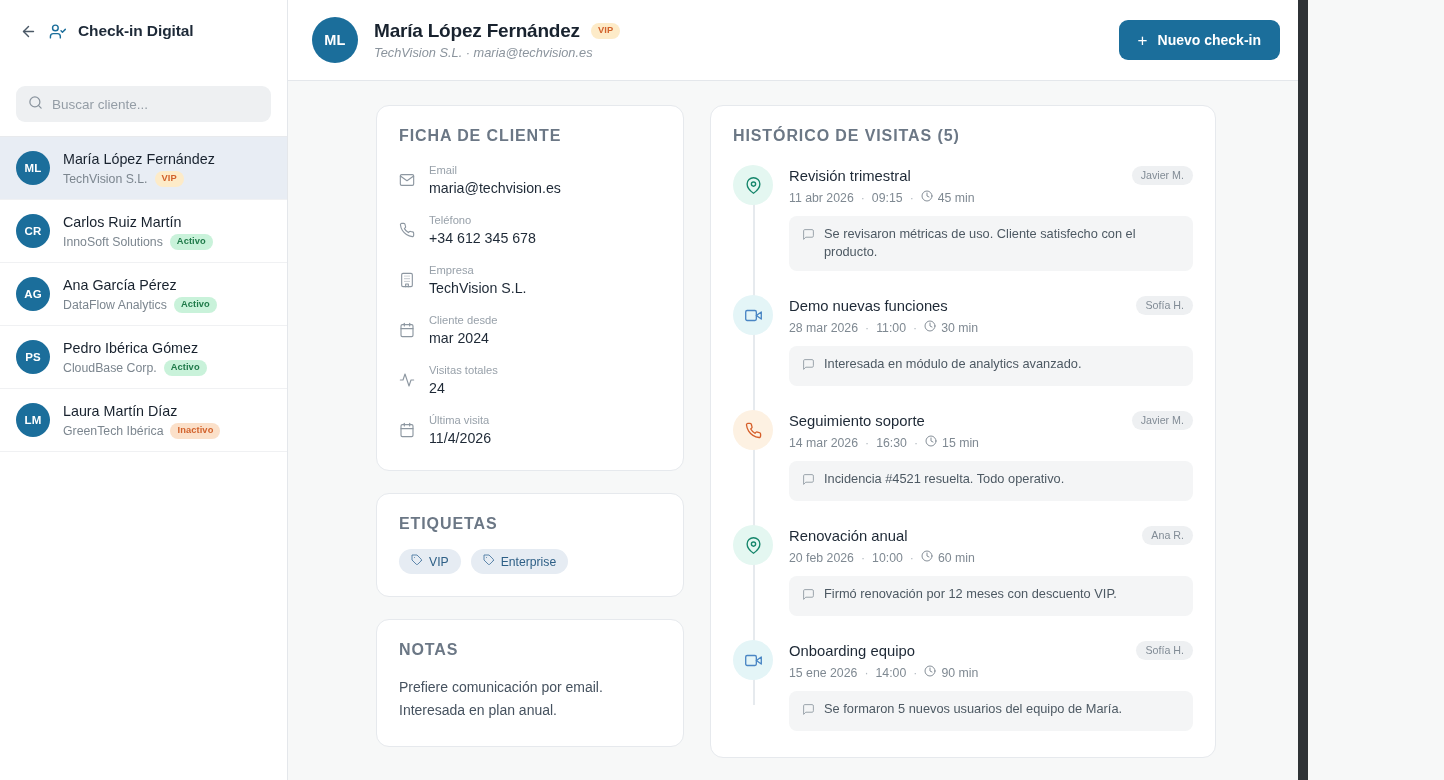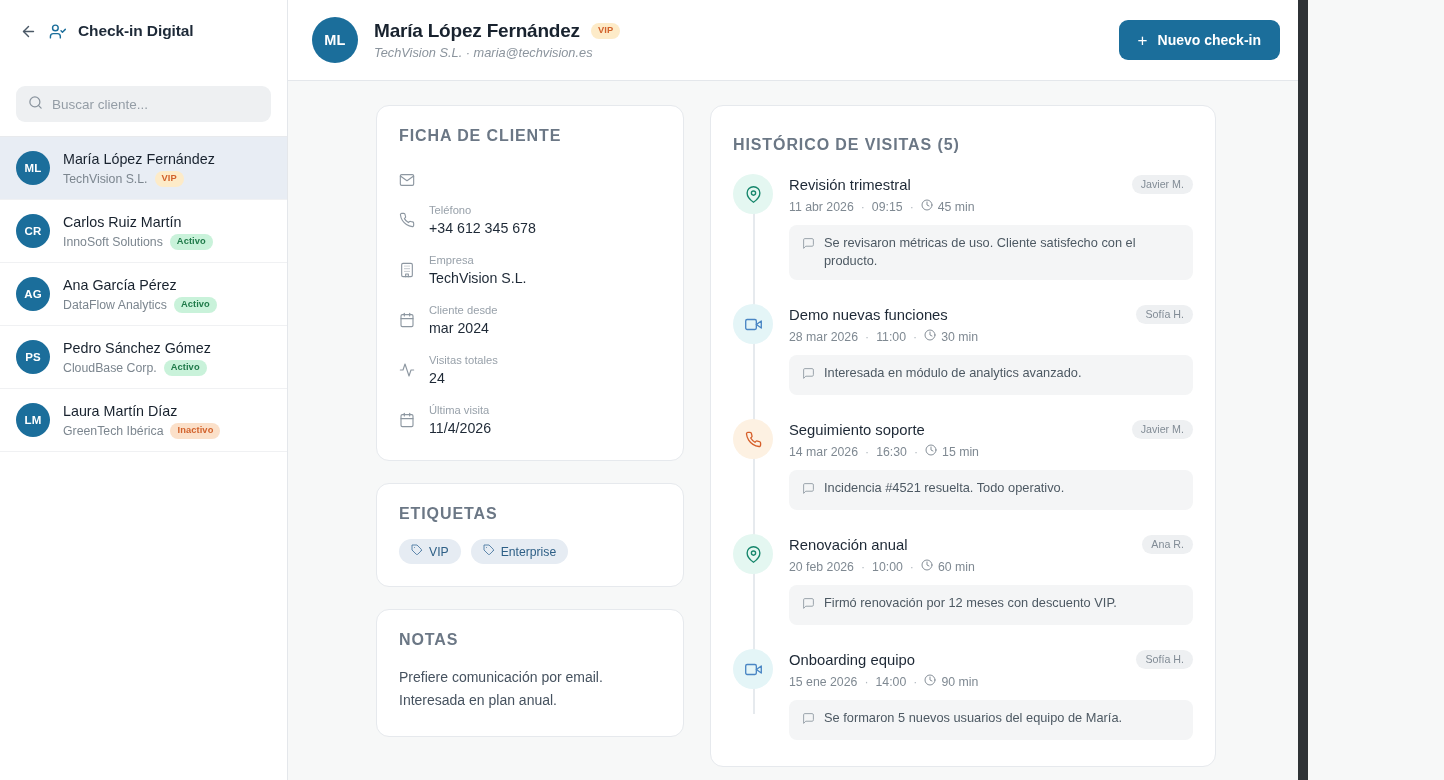--- a/index.html
+++ b/index.html
@@ -133,21 +133,21 @@
     font-size: 12.2px; cursor: pointer;
   }
   .tag svg { color: #4d7ba3; }
 
   
   .notas { padding: 21px 22px 24px 22px; }
   .notas .card-title { margin-bottom: 17px; }
   .notas-text { font-size: 14px; color: #46525f; line-height: 23px; }
 
   
-  .historico { padding: 30px 22px 26px 22px; }
+  .historico { padding: 21px 22px 26px 22px; }
   .historico .card-title { margin-bottom: 20px; }
   .historico .count { font-weight: bold; color: #6b7785; }
   .timeline { position: relative; padding-left: 0; }
   .tl-line {
     position: absolute; left: 20px; top: 6px; bottom: 26px;
     width: 2px; background: #e6eaee;
   }
   .visit { display: flex; gap: 16px; position: relative; margin-bottom: 24px; }
   .visit:last-child { margin-bottom: 0; }
   .visit-icon {
@@ -249,21 +249,21 @@
             <div class="client-name">Ana García Pérez</div>
             <div class="client-sub">
               <span class="client-company">DataFlow Analytics</span>
               <span class="badge badge-activo">Activo</span>
             </div>
           </div>
         </div>
         <div class="client-row">
           <div class="avatar">PS</div>
           <div class="client-meta">
-            <div class="client-name">Pedro Sánchez Gómez</div>
+            <div class="client-name">Pedro Ibérica Gómez</div>
             <div class="client-sub">
               <span class="client-company">CloudBase Corp.</span>
               <span class="badge badge-activo">Activo</span>
             </div>
           </div>
         </div>
         <div class="client-row">
           <div class="avatar">LM</div>
           <div class="client-meta">
             <div class="client-name">Laura Martín Díaz</div>
@@ -300,20 +300,24 @@
 
         <section class="card ficha">
           <div class="card-title">Ficha de cliente</div>
           <div id="ficha-fields">
               <div class="field">
                 <span class="field-icon">
                   <svg width="16" height="16" viewBox="0 0 24 24" fill="none" stroke="currentColor" stroke-width="1.7" stroke-linecap="round" stroke-linejoin="round">
                     <path d="M4 4h16c1.1 0 2 .9 2 2v12c0 1.1-.9 2-2 2H4c-1.1 0-2-.9-2-2V6c0-1.1.9-2 2-2z"></path>
                     <polyline points="22,6 12,13 2,6"></polyline>
                   </svg>
+                </span>
+                <span>
+                  <span class="field-label" style="display:block">Email</span>
+                  <span class="field-value" style="display:block">maria@techvision.es</span>
                 </span>
               </div>
               <div class="field">
                 <span class="field-icon">
                   <svg width="16" height="16" viewBox="0 0 24 24" fill="none" stroke="currentColor" stroke-width="1.7" stroke-linecap="round" stroke-linejoin="round">
                     <path d="M22 16.92v3a2 2 0 0 1-2.18 2 19.79 19.79 0 0 1-8.63-3.07 19.5 19.5 0 0 1-6-6 19.79 19.79 0 0 1-3.07-8.67A2 2 0 0 1 4.11 2h3a2 2 0 0 1 2 1.72 12.84 12.84 0 0 0 .7 2.81 2 2 0 0 1-.45 2.11L8.09 9.91a16 16 0 0 0 6 6l1.27-1.27a2 2 0 0 1 2.11-.45 12.84 12.84 0 0 0 2.81.7A2 2 0 0 1 22 16.92z"></path>
                   </svg>
                 </span>
                 <span>
                   <span class="field-label" style="display:block">Teléfono</span>

